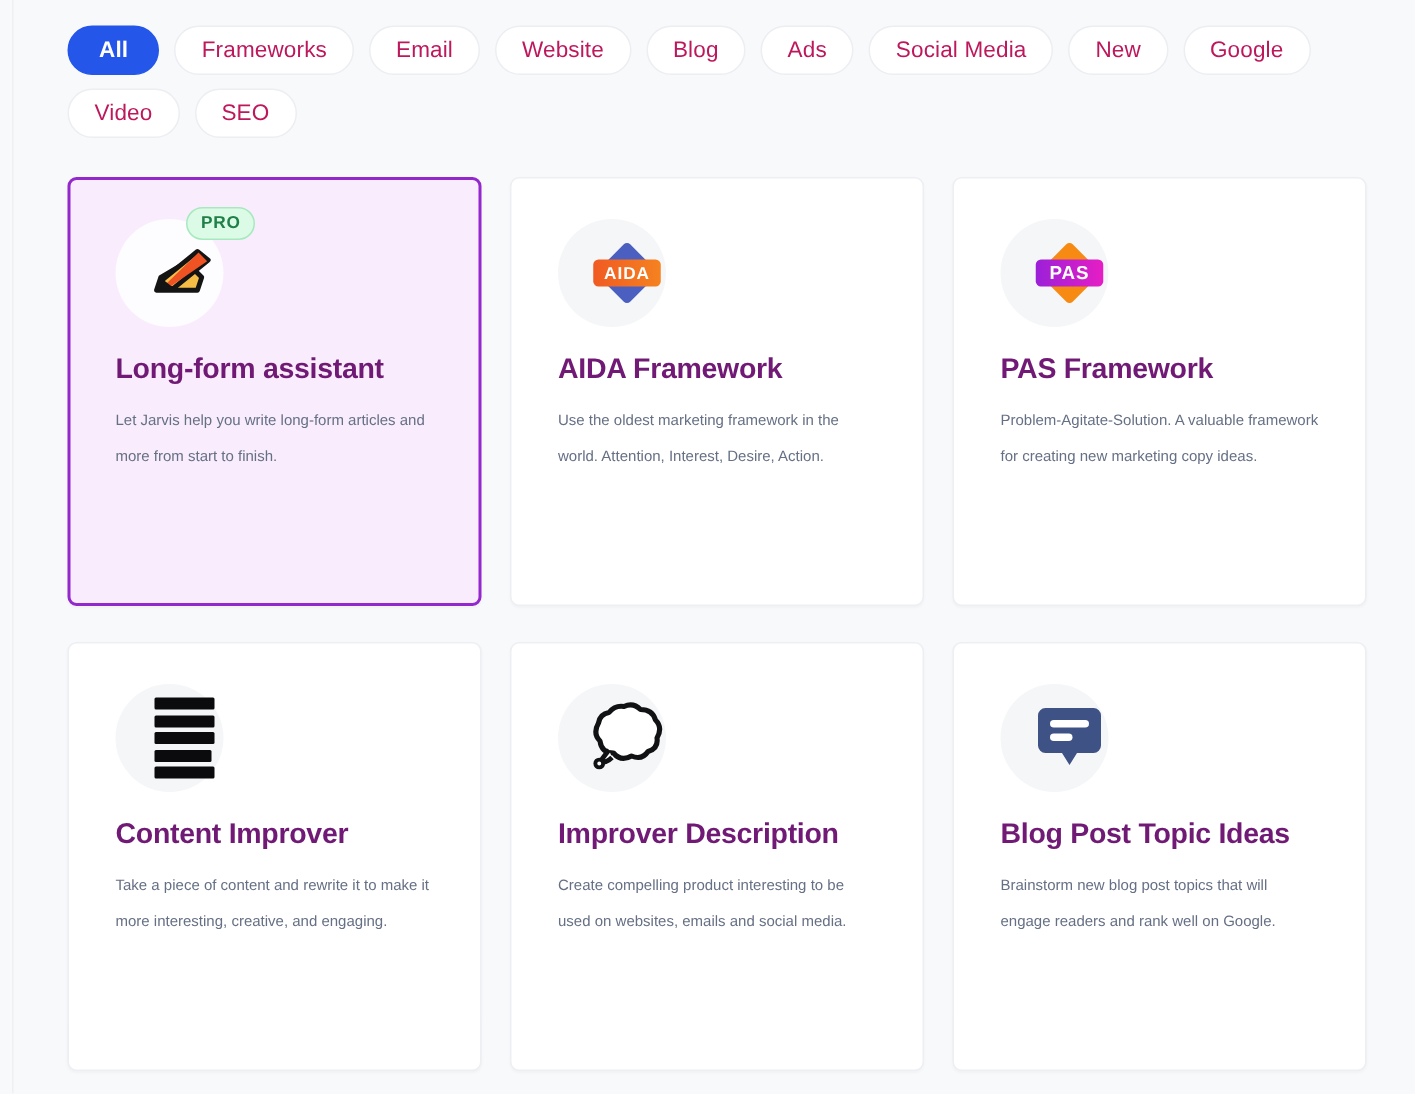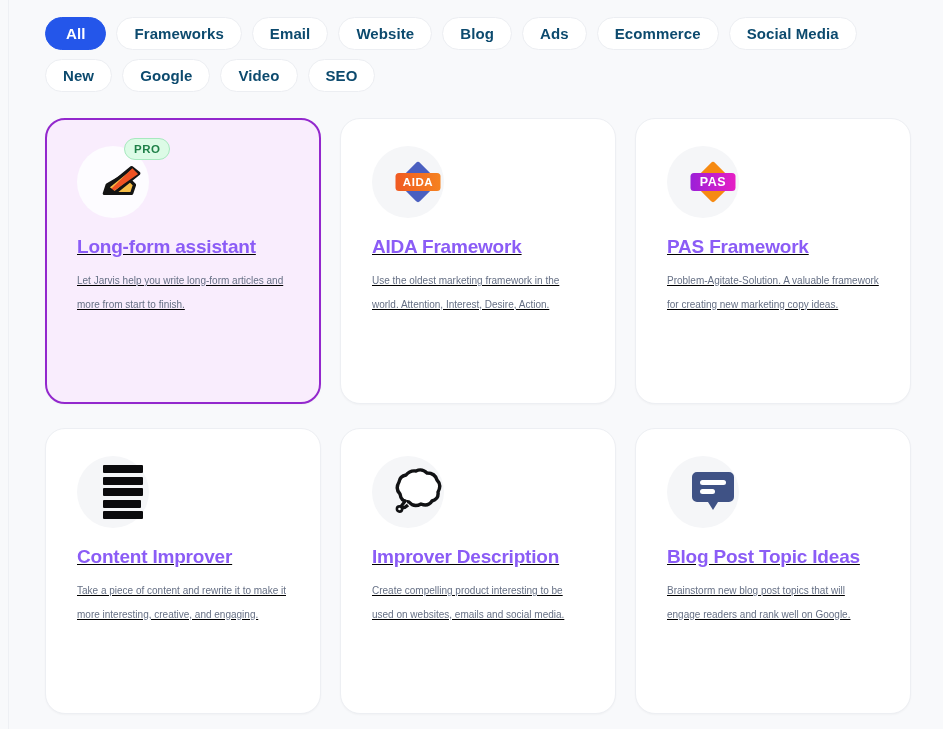--- a/index.html
+++ b/index.html
@@ -45,27 +45,26 @@
 
   .chip {
     display: inline-flex;
     align-items: center;
     justify-content: center;
     height: 33px;
     padding: 0 17px;
     border-radius: 17px;
     background: #ffffff;
     border: 1px solid #eceef2;
-    color: #0c4a6e;
+    color: #be185d;
     font-size: 15px;
     line-height: 1;
     letter-spacing: .1px;
     cursor: pointer;
     white-space: nowrap;
-    font-weight: bold;
   }
 
   .chip.active {
     background: #2456ea;
     border-color: #2456ea;
     color: #ffffff;
     font-weight: 700;
     padding: 0 20px;
   }
 
@@ -74,26 +73,25 @@
     display: grid;
     grid-template-columns: repeat(3, 276px);
     gap: 24px 19px;
     padding: 26px 0 0 36px;
   }
 
   .card {
     position: relative;
     background: #ffffff;
     border: 1px solid #edeff3;
-    border-radius: 20px;
+    border-radius: 6px;
     height: 286px;
     padding: 27px 31px 0 31px;
     cursor: pointer;
     box-shadow: 0 1px 2px rgba(16,24,40,.03);
-    text-decoration: underline;
   }
 
   .card.selected {
     background: #f9edfd;
     border: 2px solid #9328cd;
     padding: 26px 30px 0 30px;
   }
 
   .icon-wrap {
     position: relative;
@@ -134,21 +132,21 @@
     border: 1px solid #a7e9bf;
     color: #1f8048;
     font-size: 11.5px;
     font-weight: 700;
     letter-spacing: .5px;
   }
 
   .card-title {
     font-size: 19px;
     font-weight: 700;
-    color: #8b5cf6;
+    color: #701a75;
     letter-spacing: -.2px;
     margin-bottom: 11px;
   }
 
   .card-desc {
     font-size: 10px;
     line-height: 23.5px;
     color: #667085;
   }
 
@@ -168,21 +166,20 @@
 
   <div class="left-rule"></div>
 
   <div class="chips" id="chips">
       <div class="chip active">All</div>
       <div class="chip">Frameworks</div>
       <div class="chip">Email</div>
       <div class="chip">Website</div>
       <div class="chip">Blog</div>
       <div class="chip">Ads</div>
-      <div class="chip">Ecommerce</div>
       <div class="chip">Social Media</div>
       <div class="chip">New</div>
       <div class="chip">Google</div>
       <div class="chip">Video</div>
       <div class="chip">SEO</div>
     </div>
 
   <div class="grid" id="grid">
       <div class="card selected">
         <div class="icon-wrap">

